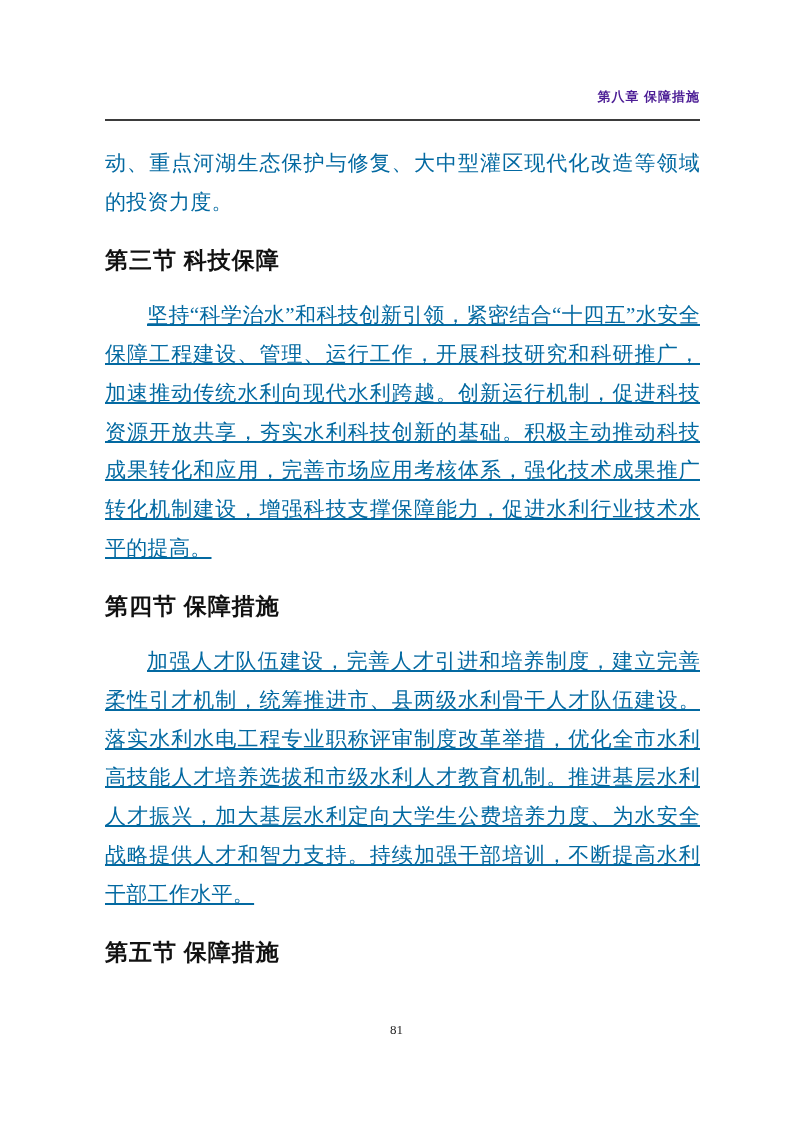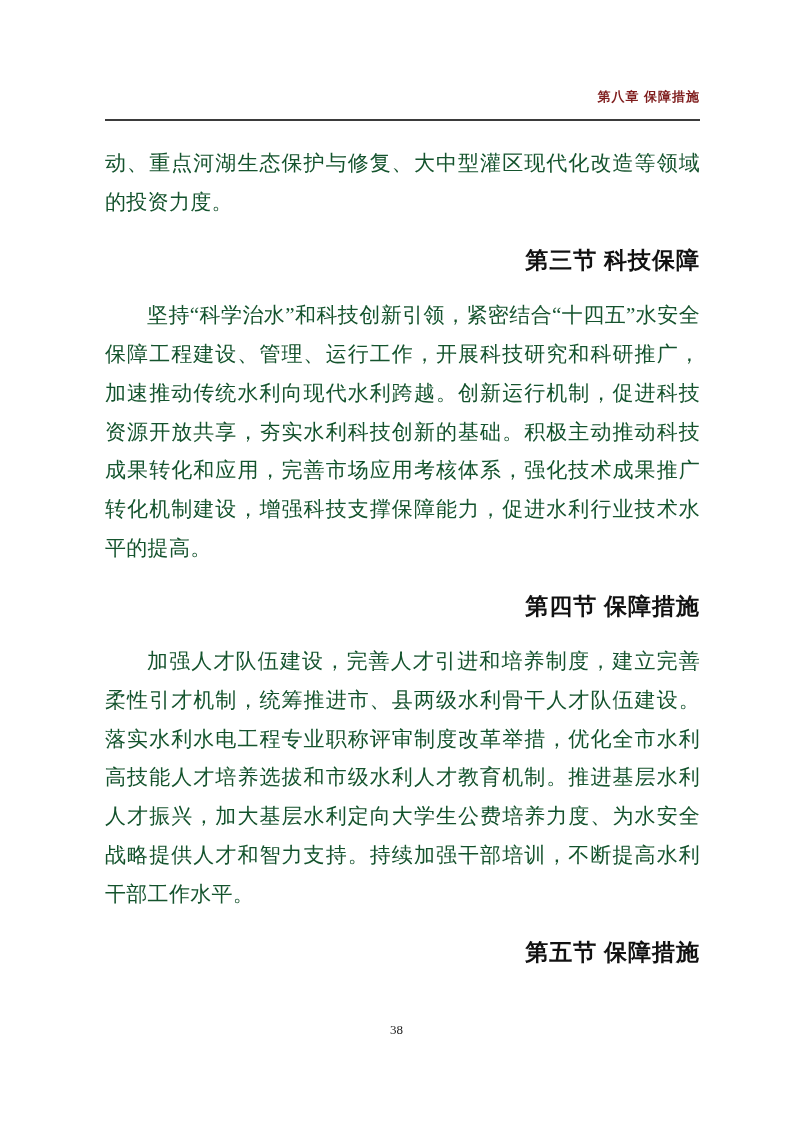--- a/index.html
+++ b/index.html
@@ -19,39 +19,39 @@
     left: 105px;
     top: 88px;
     width: 595px;
   }
   .running-header {
     text-align: right;
     font-family: "Liberation Sans", "DejaVu Sans", sans-serif;
     font-size: 13px;
     font-weight: bold;
     letter-spacing: 1px;
-    color: #7f1d1d;
+    color: #4c1d95;
     padding-bottom: 13px;
     border-bottom: 2.5px solid #3b3b3b;
   }
   .para {
     font-size: 21px;
     line-height: 38.7px;
     text-align: justify;
     text-justify: inter-character;
     word-break: break-all;
     letter-spacing: 0.3px;
-    color: #14532d;
+    color: #0369a1;
   }
   .para.continuation { margin-top: 23px; text-indent: 0; }
-  .para.indented { text-indent: 2em; }
+  .para.indented { text-indent: 2em; text-decoration: underline; }
   .section-heading {
     margin-top: 21px;
     margin-bottom: 16px;
-    text-align: right;
+    text-align: left;
     font-size: 23px;
     font-weight: bold;
     line-height: 38px;
     letter-spacing: 1px;
     color: #111111;
   }
   .page-number {
     position: absolute;
     left: 0;
     right: 0;
@@ -78,14 +78,14 @@
 
     <h2 class="section-heading">第四节  保障措施</h2>
 
     <p class="para indented">加强人才队伍建设，完善人才引进和培养制度，建立完善柔性引才机制，统筹推进市、县两级水利骨干人才队伍建设。落实水利水电工程专业职称评审制度改革举措，优化全市水利高技能人才培养选拔和市级水利人才教育机制。推进基层水利人才振兴，加大基层水利定向大学生公费培养力度、为水安全战略提供人才和智力支持。持续加强干部培训，不断提高水利干部工作水平。</p>
 
     <h2 class="section-heading">第五节  保障措施</h2>
 
 
   </div>
 
-  <div class="page-number">38</div>
+  <div class="page-number">81</div>
 </div>
 
 </body></html>

